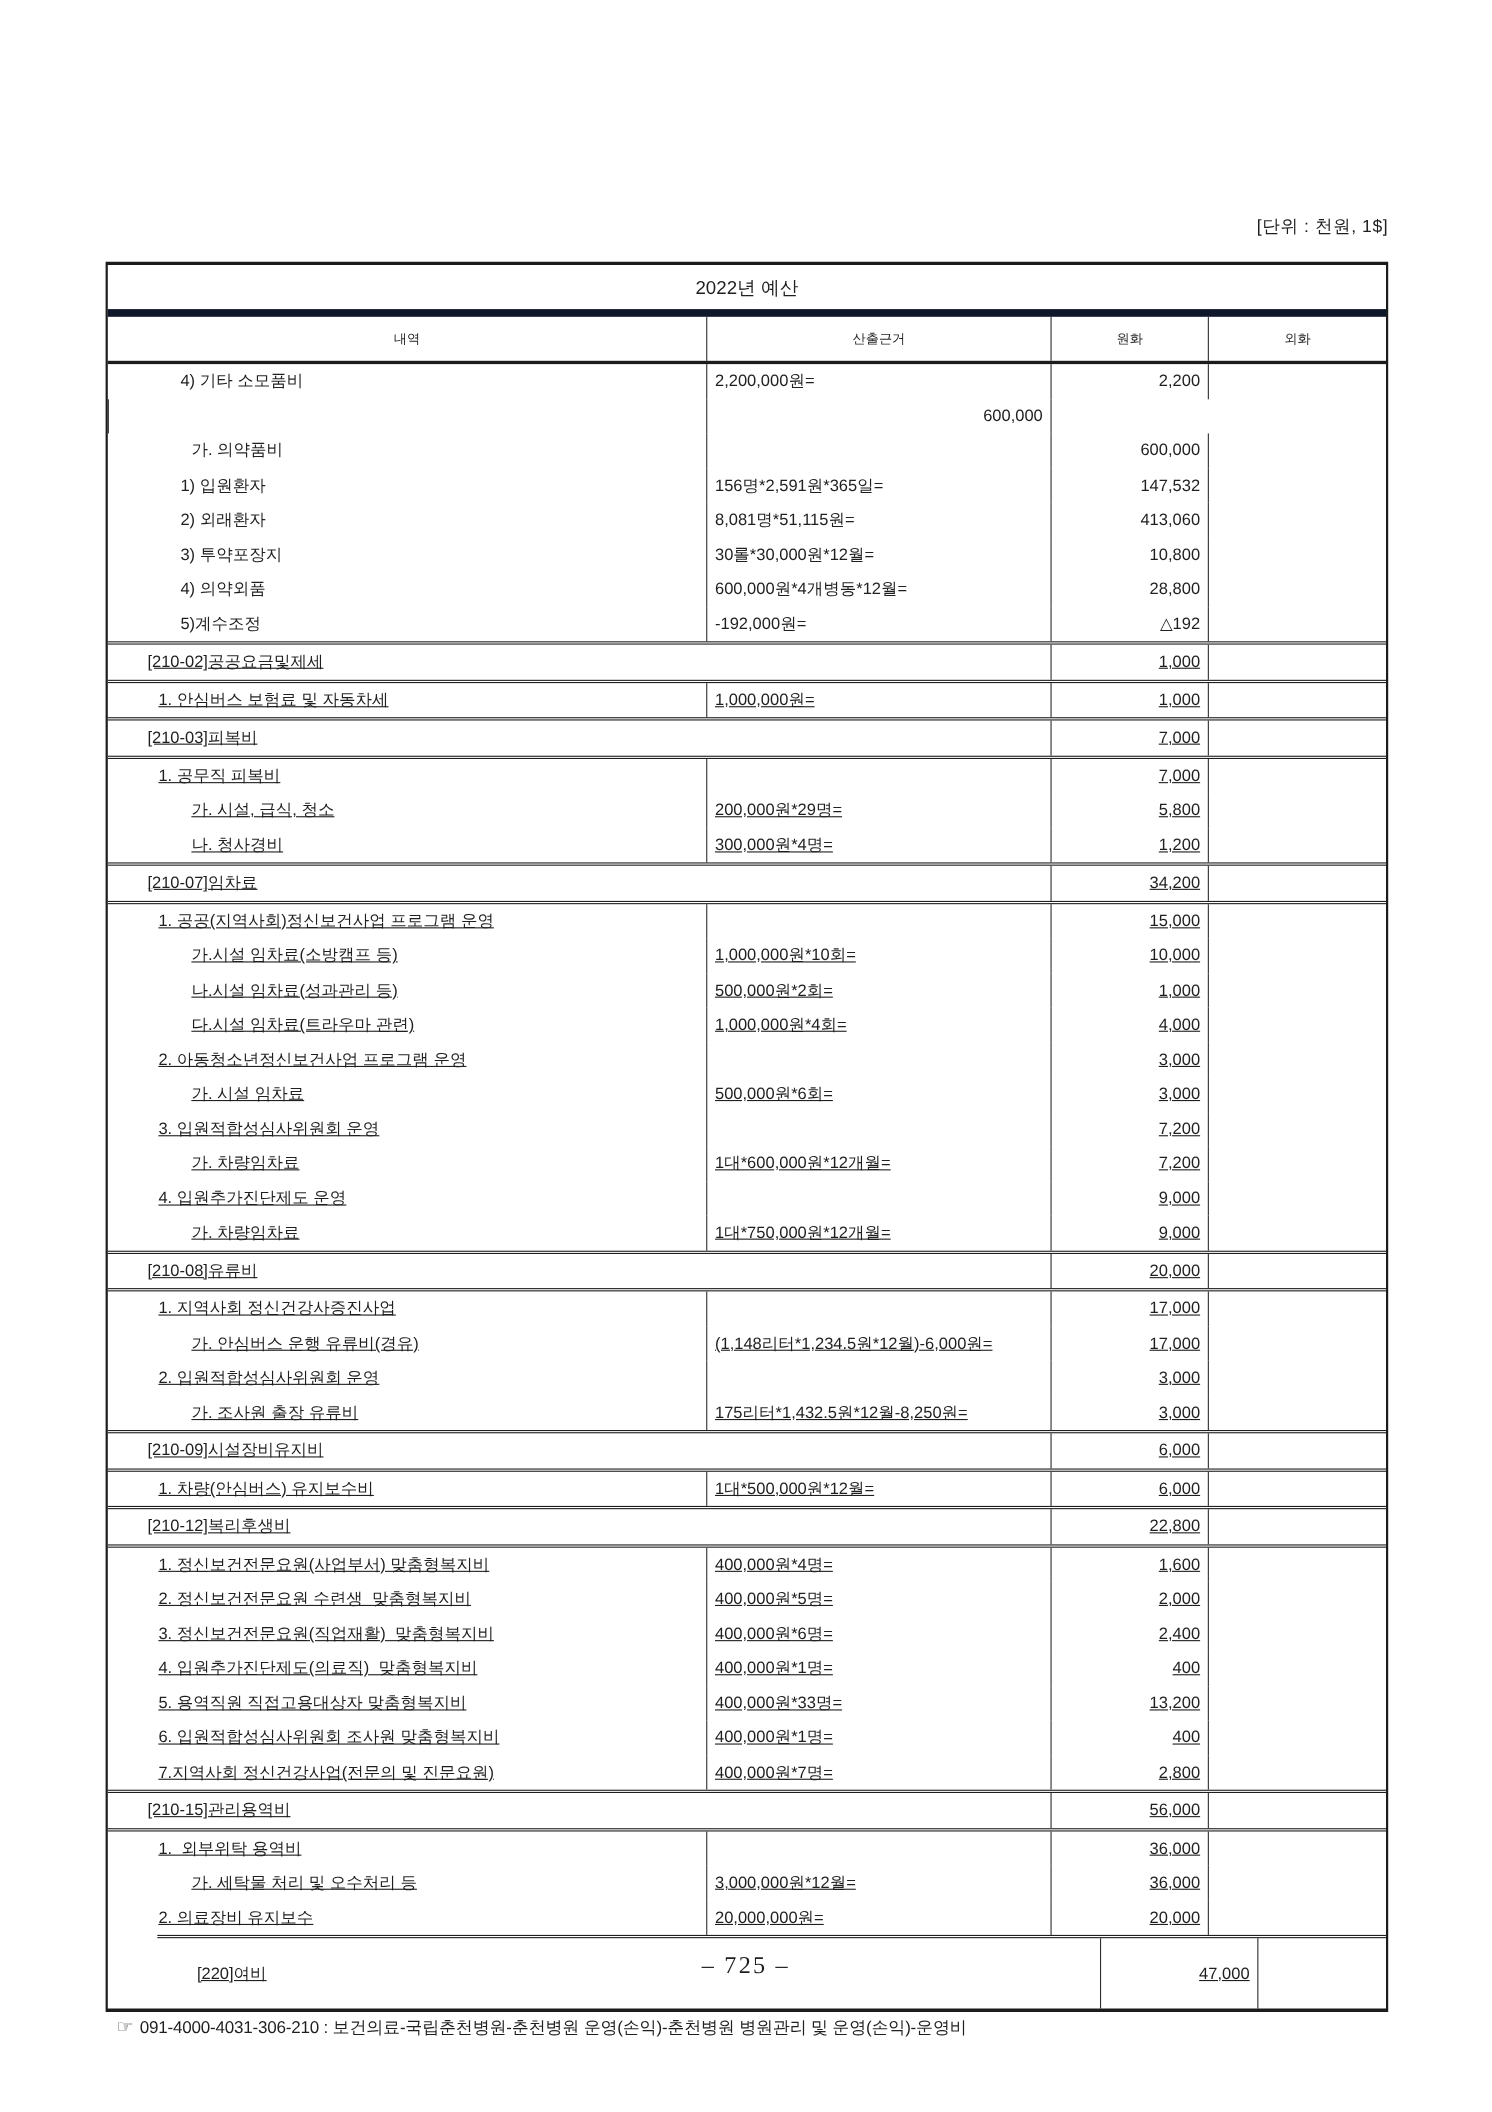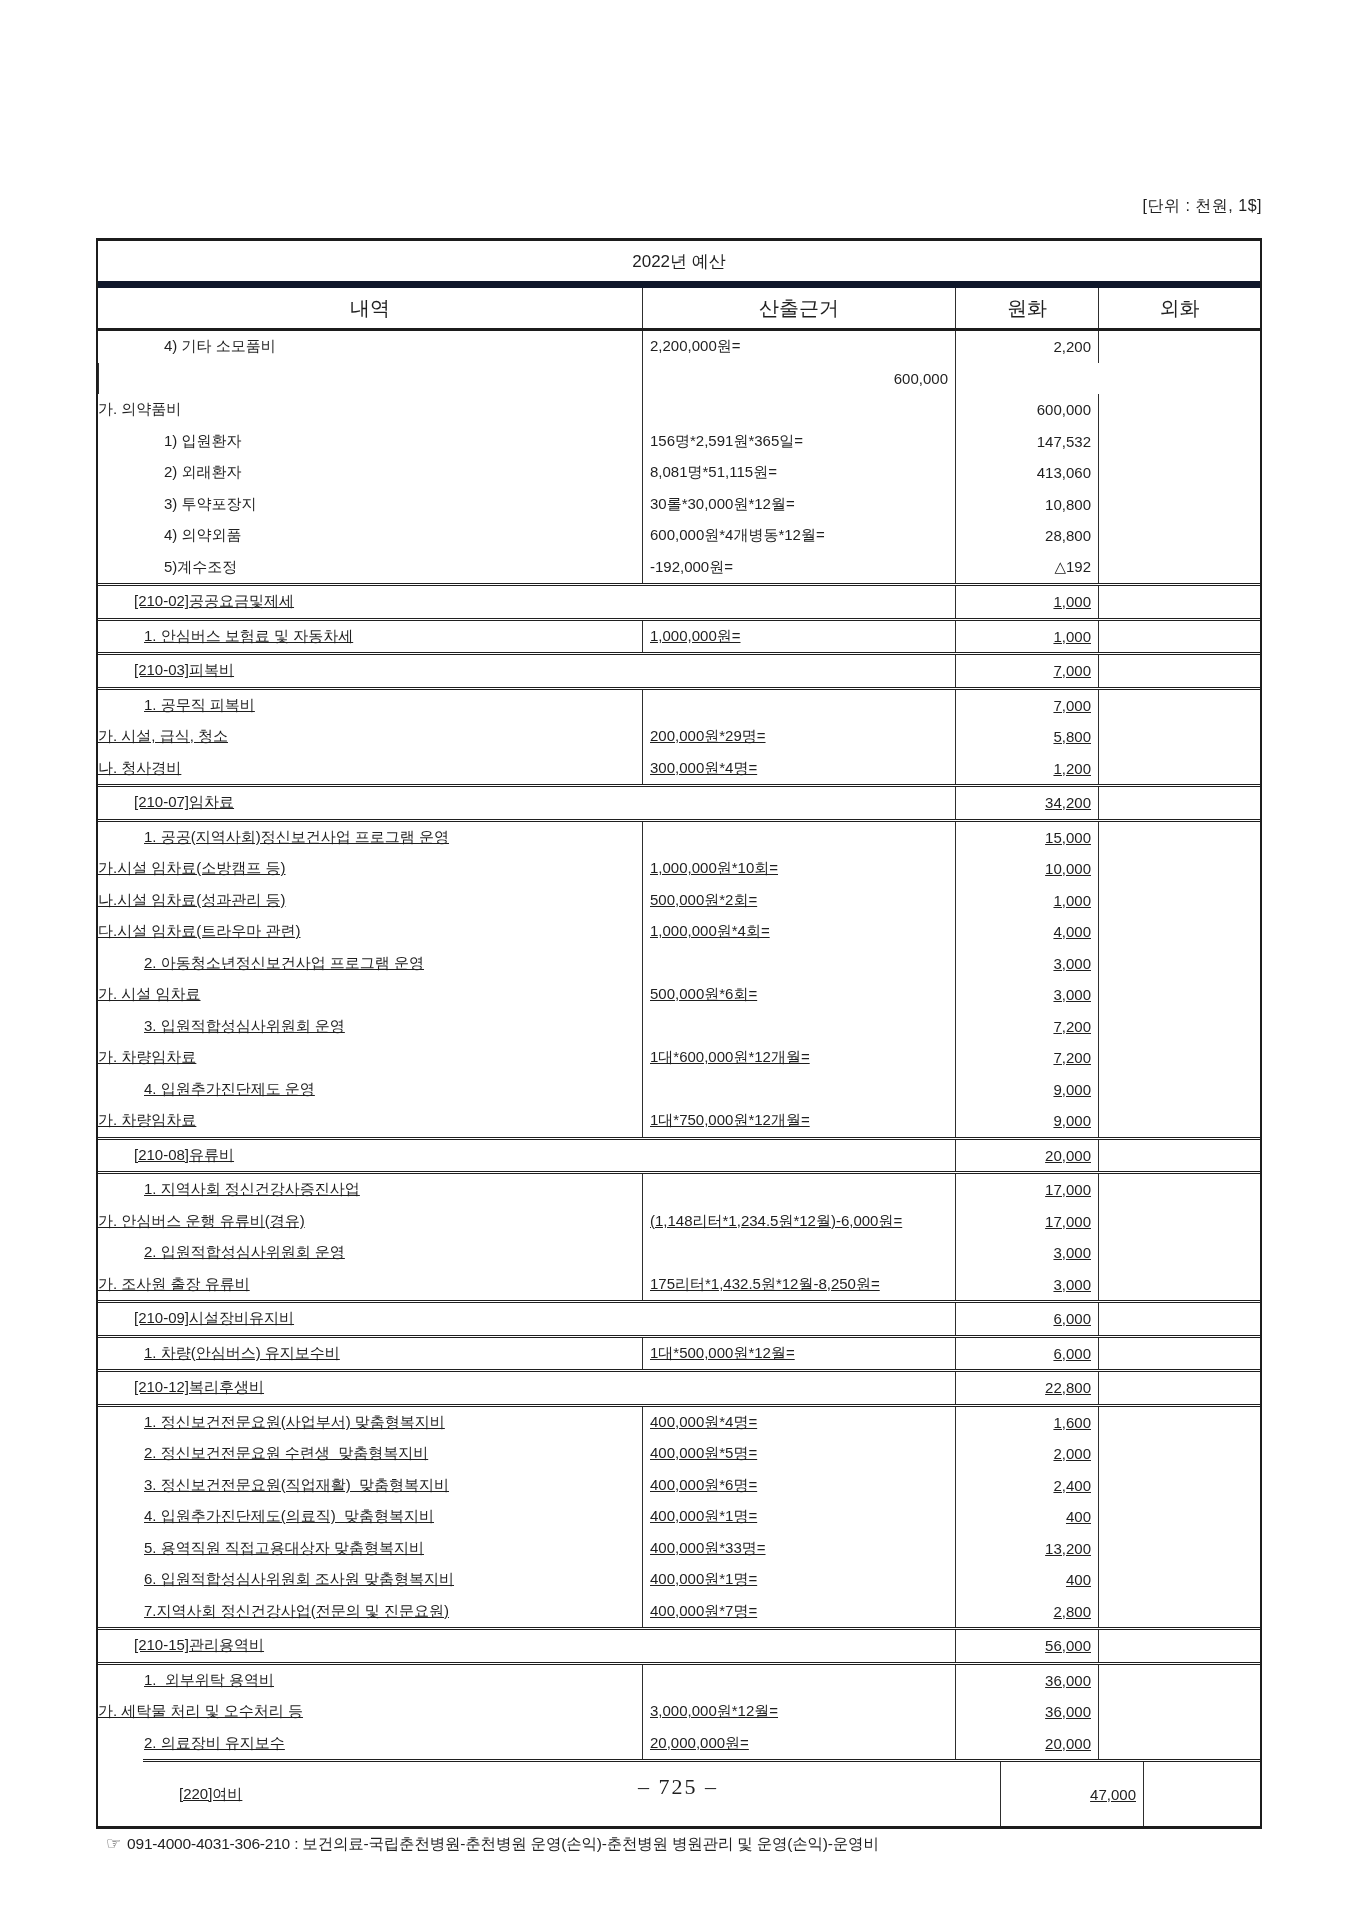--- a/index.html
+++ b/index.html
@@ -16,21 +16,21 @@
     position:absolute;left:96px;top:238px;width:1166px;
     border:2px solid #1c1c1c;border-top-width:3px;border-bottom-width:3px;
     box-sizing:border-box;background:#fff;
   }
   .title-row{
     height:40px;display:flex;align-items:center;justify-content:center;
     font-size:17px;border-bottom:7px solid #0f172a;
   }
   .header-row{
     height:40px;display:grid;grid-template-columns:544px 313px 143px 1fr;
-    border-bottom:3px solid #1c1c1c;font-size:20px;
+    border-bottom:3px solid #1c1c1c;font-size:12px;
   }
   .header-cell{
     display:flex;align-items:center;justify-content:center;height:100%;
     box-sizing:border-box;
   }
   .header-cell+.header-cell{border-left:1px solid #2e2e2e;}
   .tbody > * + *{border-top:3px double #1f1f1f;text-decoration:underline;}
   .row{
     display:grid;grid-template-columns:544px 313px 143px 1fr;
     height:31.5px;font-size:15px;
@@ -39,21 +39,21 @@
   .row.tall{height:64px;margin-left:45px;}
   .cell{
     display:flex;align-items:center;height:100%;box-sizing:border-box;
     white-space:pre;overflow:hidden;
   }
   .cell.bordered{border-left:1px solid #2e2e2e;}
   .cell.basis{padding-left:7px;}
   .cell.num{justify-content:flex-end;padding-right:7px;}
   .indent-0{padding-left:36px;}
   .indent-1{padding-left:46px;}
-  .indent-2{}
+  .indent-2{padding-left:55px;margin-left:21px;}
   .indent-3{padding-left:66px;}
   .footnote{
     position:absolute;left:106px;top:1833px;font-size:15.5px;
     white-space:pre;letter-spacing:-0.2px;
   }
   .footnote .finger{font-size:17px;margin-right:6px;color:#3a3a3a;}
   .page-number{
     position:absolute;top:1774px;left:0;width:1356px;text-align:center;
     font-family:"Liberation Serif","DejaVu Serif",serif;font-size:22px;
     letter-spacing:2px;

